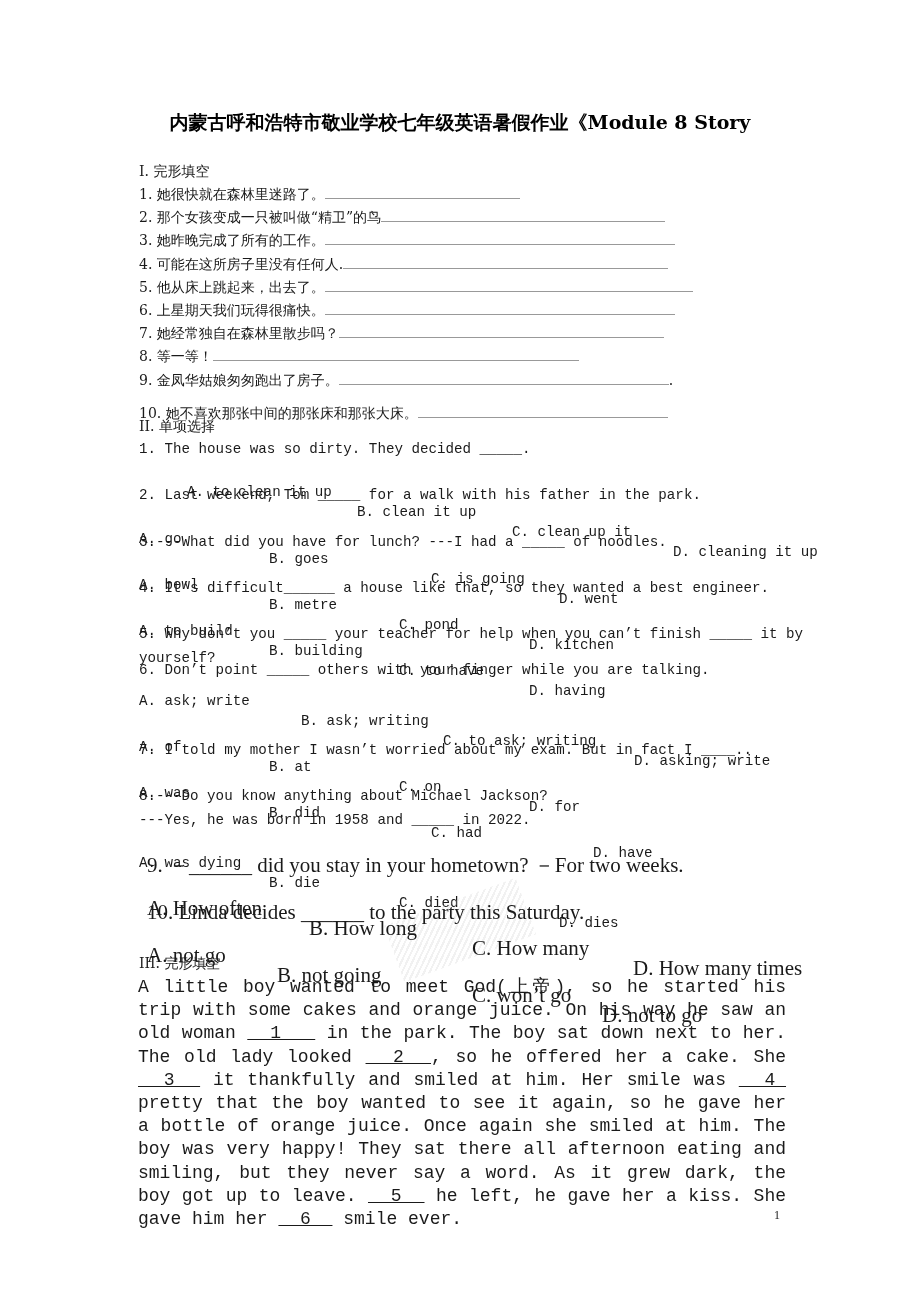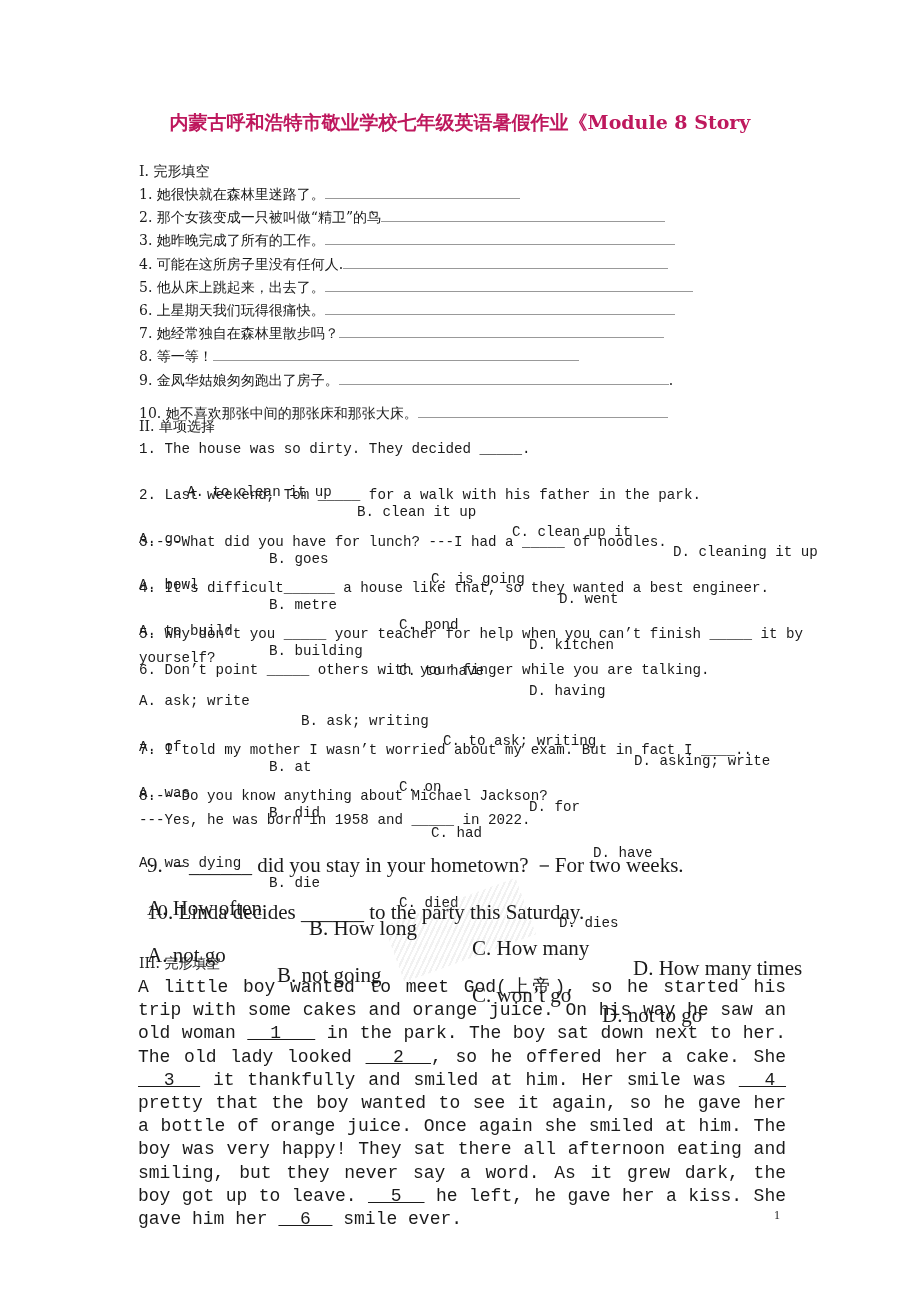--- a/index.html
+++ b/index.html
@@ -1,19 +1,19 @@
 <!DOCTYPE html>
 <html><head>
 <meta charset="utf-8">
 <style>
   html, body { margin: 0; padding: 0; background: #ffffff; }
   body { width: 920px; height: 1302px; position: relative; overflow: hidden;
          font-family: "Liberation Mono", "DejaVu Sans Mono", monospace; color: #1a1a1a; }
   .title { position: absolute; left: 130px; top: 110px; width: 660px; text-align: center;
-           color: #be185d; font-family: "DejaVu Serif", "Liberation Serif", serif;
+           color: #000000; font-family: "DejaVu Serif", "Liberation Serif", serif;
            font-weight: bold; font-size: 19px; line-height: 24px; }
   .line { position: absolute; left: 139px; font-size: 14.2px; line-height: 20px; white-space: pre; }
   .serif { font-family: "Liberation Serif", "DejaVu Serif", serif; font-size: 21px; }
   .zh { font-family: "DejaVu Serif", "Liberation Serif", serif; font-size: 14px; }
   .blank { display: inline-block; border-bottom: 1px solid #999; height: 14px; vertical-align: baseline; }
   .opt { position: absolute; white-space: pre; }
   .para { position: absolute; left: 138px; width: 648px; font-size: 18px; line-height: 23.2px;
           text-align: justify; }
   .para .ul { text-decoration: underline; white-space: pre; }
   .pagenum { position: absolute; left: 774px; top: 1208px; font-family: "Liberation Serif", serif; font-size: 12px; }

